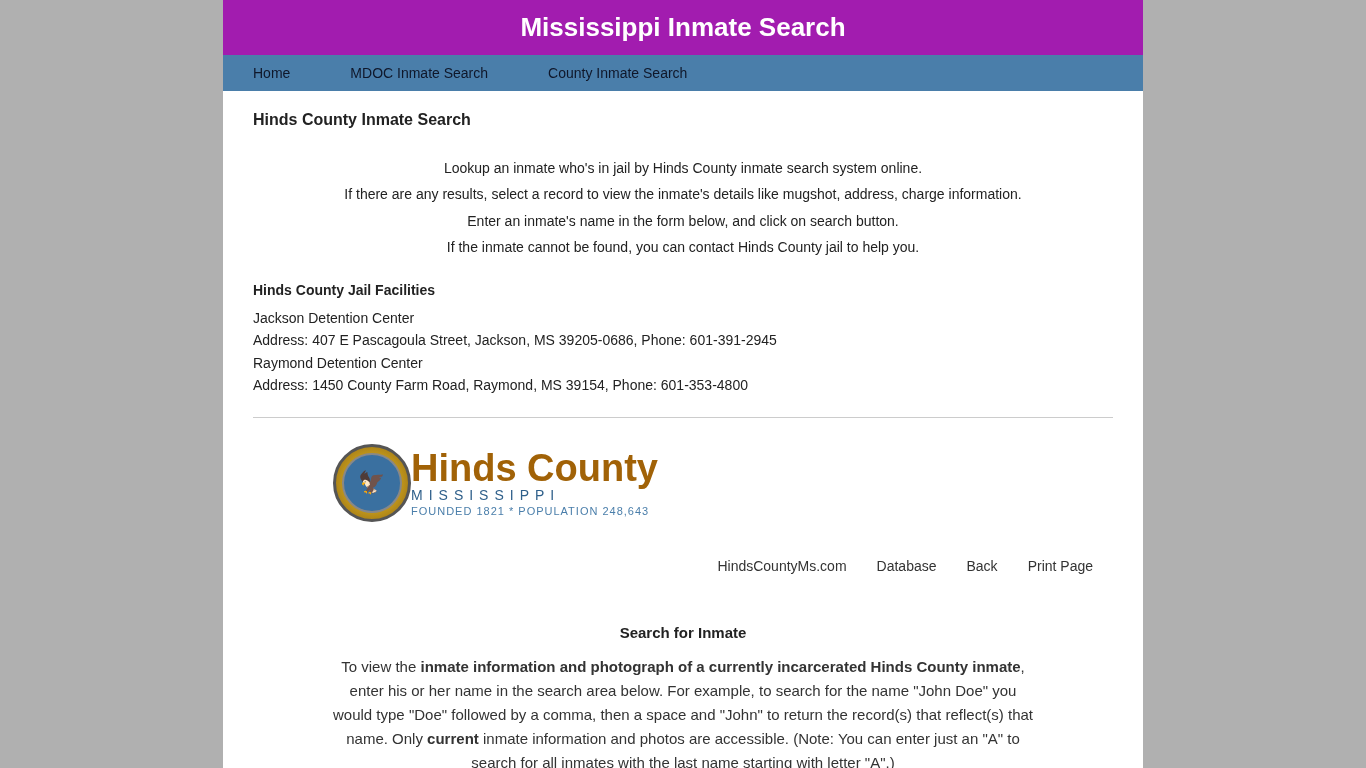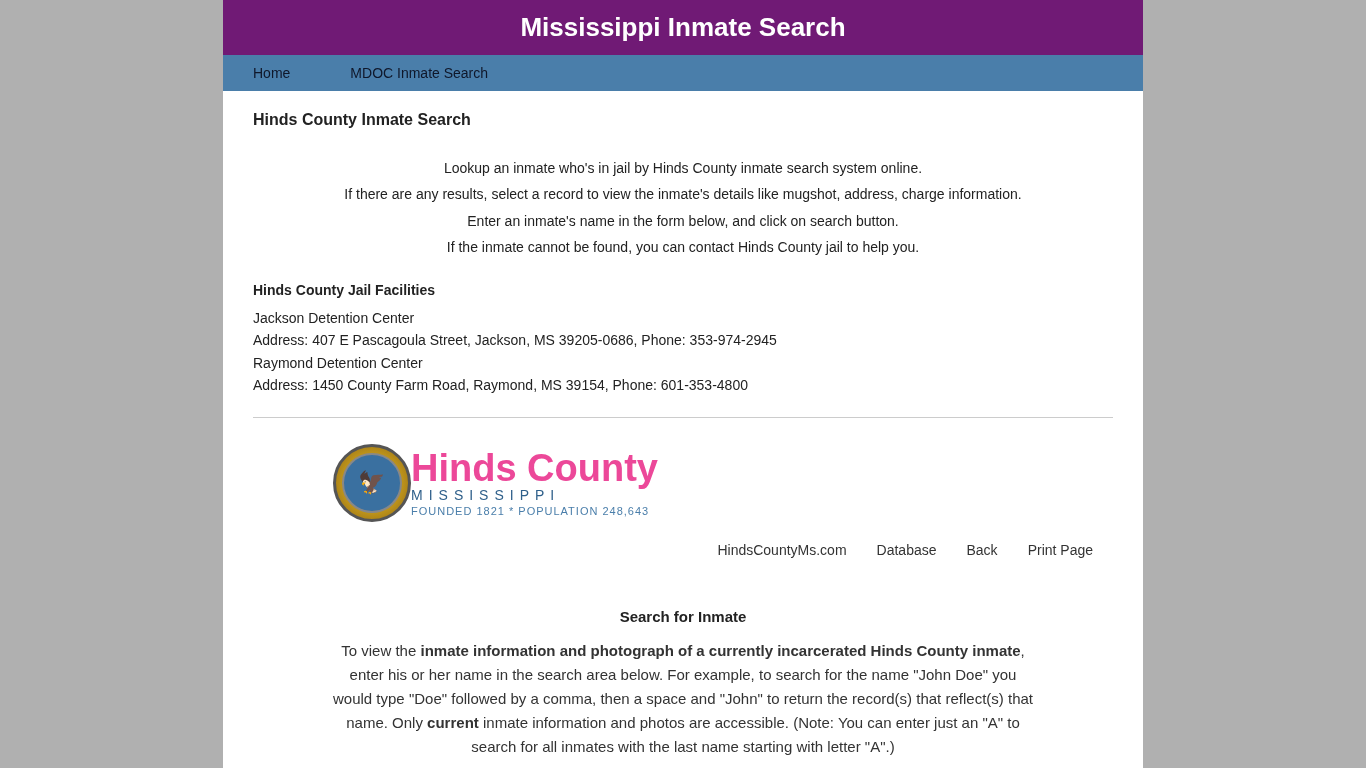--- a/index.html
+++ b/index.html
@@ -14,21 +14,21 @@
       margin: 0 auto;
     }
     #page-container {
       width: 920px;
       margin: 0 auto;
       background: #fff;
       min-height: 768px;
     }
     
     #header {
-      background-color: #701a75;
+      background-color: #a21caf;
       padding: 12px 20px;
       text-align: center;
     }
     #header h1 {
       color: #fff;
       font-size: 26px;
       font-weight: bold;
     }
     
     #nav {
@@ -82,21 +82,21 @@
       padding: 10px 0 10px 80px;
     }
     #logo-text {
       display: flex;
       flex-direction: column;
       align-items: flex-start;
     }
     #logo-text .county-name {
       font-size: 38px;
       font-weight: bold;
-      color: #ec4899;
+      color: #a16207;
       line-height: 1;
     }
     #logo-text .state-name {
       font-size: 14px;
       letter-spacing: 6px;
       color: #2e5f8a;
       text-align: right;
     }
     #logo-text .founded {
       font-size: 11px;
@@ -108,20 +108,21 @@
     #footer-links {
       display: flex;
       justify-content: flex-end;
       padding: 10px 20px;
       gap: 30px;
     }
     #footer-links a {
       color: #333;
       text-decoration: none;
       font-size: 14px;
+      margin-top: 16px;
     }
     
     #search-section {
       padding: 20px 30px;
       text-align: center;
     }
     #search-section h3 {
       font-weight: bold;
       font-size: 15px;
       margin-bottom: 14px;
@@ -193,36 +194,37 @@
 <div id="outer-wrapper">
   <div id="page-container">
 
     <div id="header">
       <h1>Mississippi Inmate Search</h1>
     </div>
 
     <div id="nav">
       <a href="#">Home</a>
       <a href="#">MDOC Inmate Search</a>
+      <a href="#">County Inmate Search</a>
     </div>
 
     <div id="content">
       <h2>Hinds County Inmate Search</h2>
 
       <div id="description">
         <p>Lookup an inmate who's in jail by Hinds County inmate search system online.</p>
         <p>If there are any results, select a record to view the inmate's details like mugshot, address, charge information.</p>
         <p>Enter an inmate's name in the form below, and click on search button.</p>
         <p>If the inmate cannot be found, you can contact Hinds County jail to help you.</p>
       </div>
 
       <div id="facilities">
         <div class="facilities-title">Hinds County Jail Facilities</div>
         <div>Jackson Detention Center</div>
-        <div>Address: 407 E Pascagoula Street, Jackson, MS 39205-0686, Phone: 353-974-2945</div>
+        <div>Address: 407 E Pascagoula Street, Jackson, MS 39205-0686, Phone: 601-391-2945</div>
         <div>Raymond Detention Center</div>
         <div>Address: 1450 County Farm Road, Raymond, MS 39154, Phone: 601-353-4800</div>
       </div>
 
       <hr class="divider">
 
       <div id="logo-section">
         <div class="seal-circle">
           <div class="seal-inner">
             <span class="seal-eagle">🦅</span>

